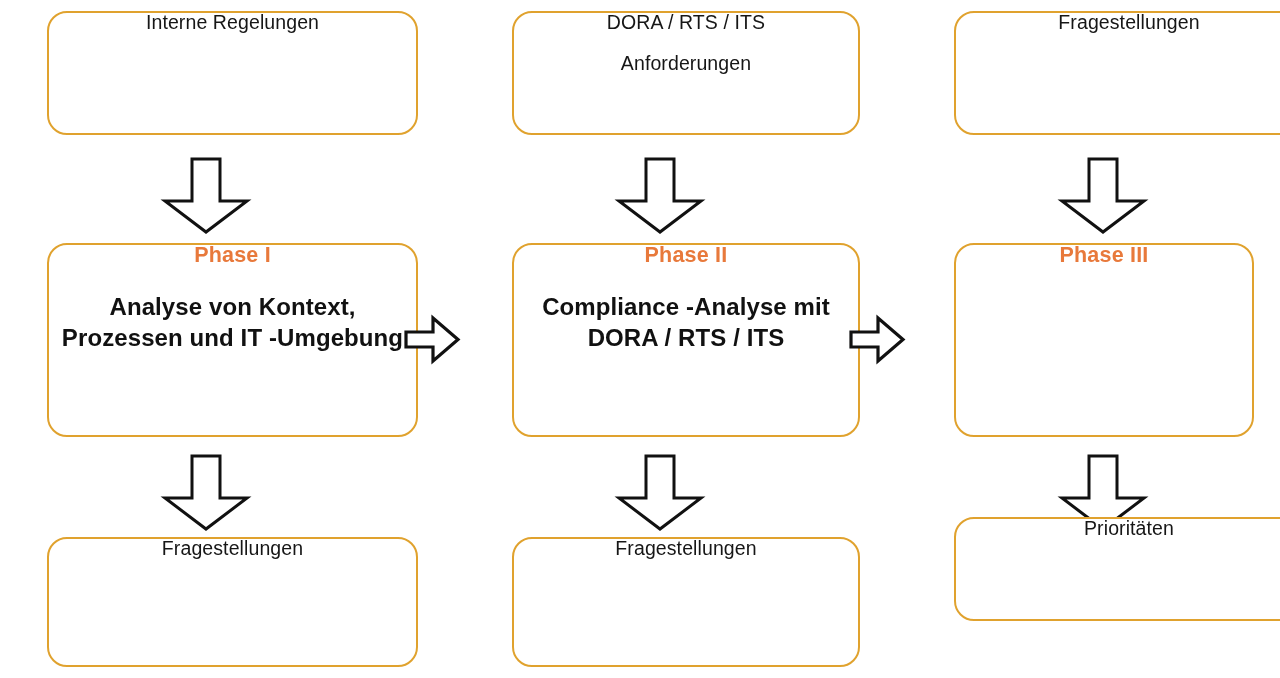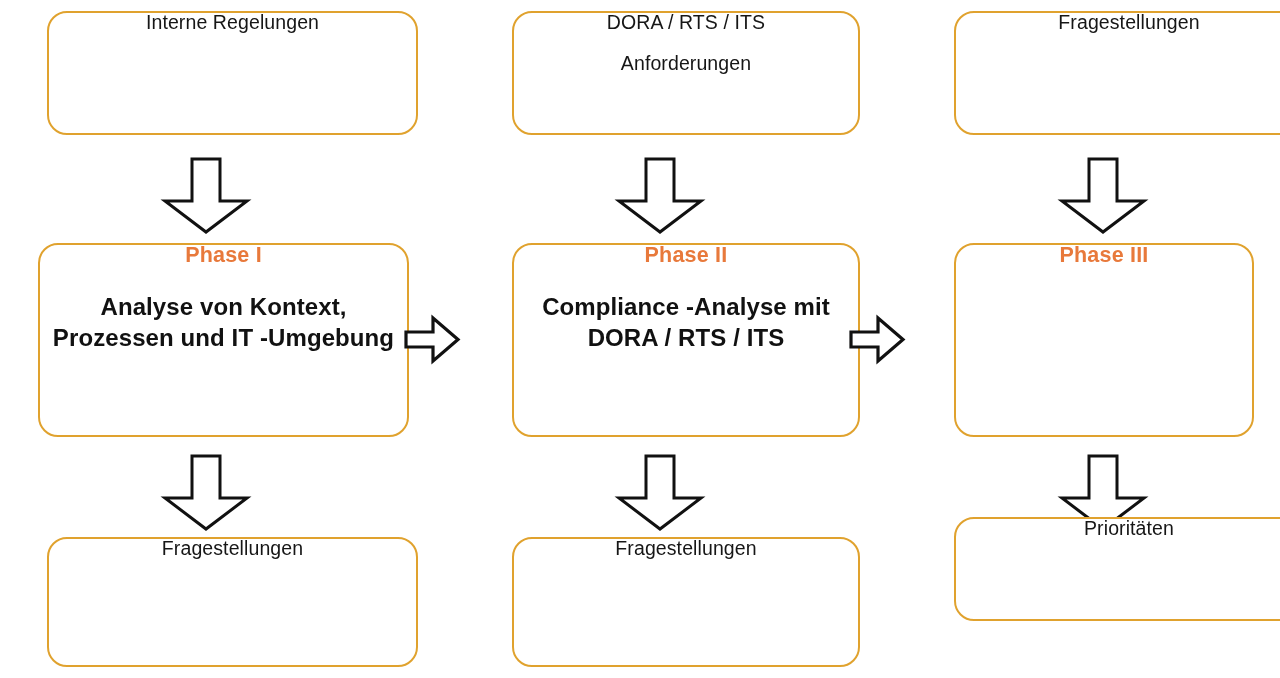--- a/index.html
+++ b/index.html
@@ -115,21 +115,21 @@
     <svg width="86" height="77" viewBox="0 0 86 77">
       <polygon class="arrow-shape" points="29,2 57,2 57,44 84,44 43,75 2,44 29,44"></polygon>
     </svg>
   </div>
   <div class="arrow" style="left:1060px; top:157px;">
     <svg width="86" height="77" viewBox="0 0 86 77">
       <polygon class="arrow-shape" points="29,2 57,2 57,44 84,44 43,75 2,44 29,44"></polygon>
     </svg>
   </div>
 
-  <div class="box" style="left:2px; top:243px; width:371px; height:194px;">
+  <div class="box" style="left:11px; top:243px; width:371px; height:194px;">
     <div class="phase-title">Phase I</div>
     <div class="phase-body">
       <div>Analyse von Kontext,</div>
       <div>Prozessen und IT -Umgebung</div>
     </div>
   </div>
 
   <div class="box" style="left:476px; top:243px; width:348px; height:194px;">
     <div class="phase-title">Phase II</div>
     <div class="phase-body">

